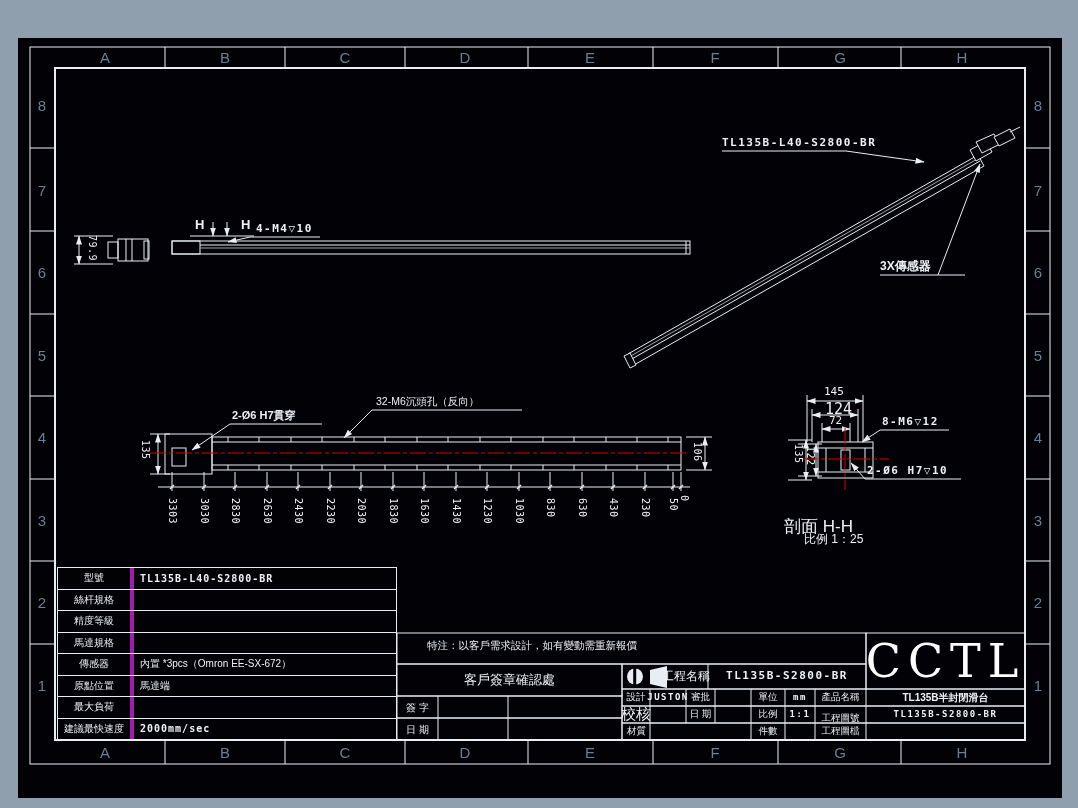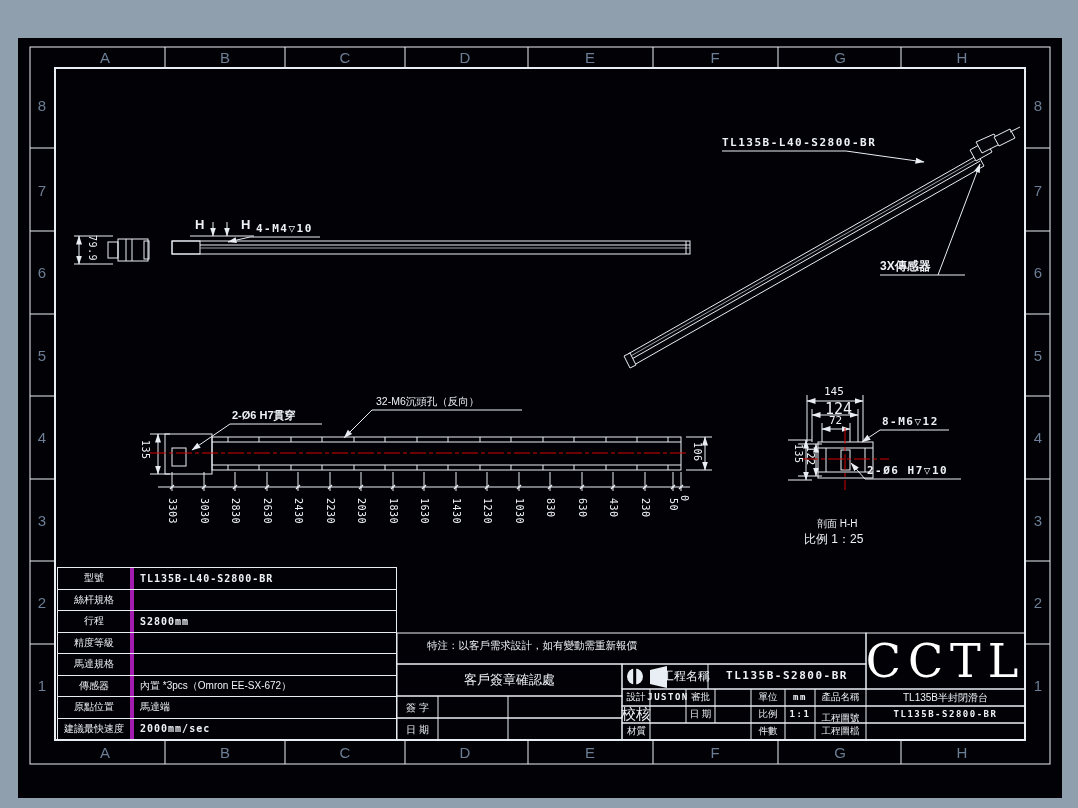--- a/index.html
+++ b/index.html
@@ -225,51 +225,51 @@
   <span class="vdim" style="left:661px;top:460px">50</span>
   <span class="vdim" style="left:672px;top:457px">0</span>
 
   <span class="txt cad" style="left:806px;top:348px;font-size:11px">145</span>
   <span class="txt cad" style="left:807px;top:363px;font-size:15px">124</span>
   <span class="txt cad" style="left:811px;top:377px;font-size:11px">72</span>
   <span class="vdim" style="left:786px;top:406px">135</span>
   <span class="vdim" style="left:798px;top:408px">122</span>
   <span class="txt cadbold" style="left:864px;top:378px;font-size:11px">8-M6▽12</span>
   <span class="txt cadbold" style="left:849px;top:427px;font-size:11px">2-Ø6 H7▽10</span>
-  <span class="txt" style="left:799px;top:480px;font-size:10px">剖面 H-H</span>
+  <span class="txt" style="left:766px;top:480px;font-size:17px">剖面 H-H</span>
   <span class="txt" style="left:786px;top:495px;font-size:12px">比例 1：25</span>
 
   <div class="spec">
     <div class="row">
         <div class="lab">型號</div>
         <div class="val bold">TL135B-L40-S2800-BR</div>
       </div>
     <div class="row">
         <div class="lab">絲杆規格</div>
         <div class="val"></div>
       </div>
     <div class="row">
-        <div class="lab">行程</div>
-        <div class="val bold">S2800mm</div>
-      </div>
-    <div class="row">
         <div class="lab">精度等級</div>
         <div class="val"></div>
       </div>
     <div class="row">
         <div class="lab">馬達規格</div>
         <div class="val"></div>
       </div>
     <div class="row">
         <div class="lab">傳感器</div>
         <div class="val">內置 *3pcs（Omron EE-SX-672）</div>
       </div>
     <div class="row">
         <div class="lab">原點位置</div>
         <div class="val">馬達端</div>
+      </div>
+    <div class="row">
+        <div class="lab">最大負荷</div>
+        <div class="val"></div>
       </div>
     <div class="row">
         <div class="lab">建議最快速度</div>
         <div class="val bold">2000mm/sec</div>
       </div>
   </div>
 
   <span class="txt" style="left:409px;top:602px;font-size:10.5px">特注：以客戶需求設計，如有變動需重新報價</span>
   <div class="txt" style="left:379px;top:626px;width:225px;height:32px;display:flex;align-items:center;justify-content:center;font-size:13px">客戶簽章確認處</div>
   <div class="txt" style="left:379px;top:658px;width:41px;height:22px;display:flex;align-items:center;justify-content:center;font-size:10px">簽 字</div>
@@ -278,21 +278,21 @@
   <span class="txt" style="left:644px;top:632px;font-size:12px">工程名稱</span>
   <div class="txt cadbold" style="left:690px;top:626px;width:158px;height:25px;display:flex;align-items:center;justify-content:center;font-size:11px">TL135B-S2800-BR</div>
   <div class="logo abs" style="left:848px;top:595px;width:159px;height:56px;display:flex;align-items:center;justify-content:center">CCTL</div>
 
   <div class="txt" style="left:604px;top:651px;width:28px;height:17px;display:flex;align-items:center;justify-content:center;font-size:9.5px">設計</div>
   <div class="txt cadbold" style="left:632px;top:651px;width:36px;height:17px;display:flex;align-items:center;justify-content:center;font-size:9px">JUSTON</div>
   <div class="txt" style="left:668px;top:651px;width:29px;height:17px;display:flex;align-items:center;justify-content:center;font-size:9.5px">審批</div>
   <div class="txt" style="left:733px;top:651px;width:34px;height:17px;display:flex;align-items:center;justify-content:center;font-size:9.5px">單位</div>
   <div class="txt cadbold" style="left:767px;top:651px;width:30px;height:17px;display:flex;align-items:center;justify-content:center;font-size:9px">mm</div>
   <div class="txt" style="left:797px;top:651px;width:51px;height:17px;display:flex;align-items:center;justify-content:center;font-size:9.5px">產品名稱</div>
-  <div class="txt" style="left:848px;top:651px;width:159px;height:17px;display:flex;align-items:center;justify-content:center;font-size:10px;font-weight:normal">TL135B半封閉滑台</div>
+  <div class="txt" style="left:848px;top:651px;width:159px;height:17px;display:flex;align-items:center;justify-content:center;font-size:10px;font-weight:bold">TL135B半封閉滑台</div>
 
   <div class="txt" style="left:604px;top:668px;width:28px;height:17px;display:flex;align-items:center;justify-content:center;font-size:15px">校核</div>
   <div class="txt" style="left:668px;top:668px;width:29px;height:17px;display:flex;align-items:center;justify-content:center;font-size:9.5px">日 期</div>
   <div class="txt" style="left:733px;top:668px;width:34px;height:17px;display:flex;align-items:center;justify-content:center;font-size:9.5px">比例</div>
   <div class="txt cadbold" style="left:767px;top:668px;width:30px;height:17px;display:flex;align-items:center;justify-content:center;font-size:9px">1:1</div>
   <div class="txt" style="left:797px;top:668px;width:51px;height:24px;display:flex;align-items:center;justify-content:center;font-size:9.5px">工程圖號</div>
   <div class="txt cadbold" style="left:848px;top:668px;width:159px;height:17px;display:flex;align-items:center;justify-content:center;font-size:9px">TL135B-S2800-BR</div>
 
   <div class="txt" style="left:604px;top:685px;width:29px;height:17px;display:flex;align-items:center;justify-content:center;font-size:9.5px">材質</div>
   <div class="txt" style="left:733px;top:685px;width:34px;height:17px;display:flex;align-items:center;justify-content:center;font-size:9.5px">件數</div>

